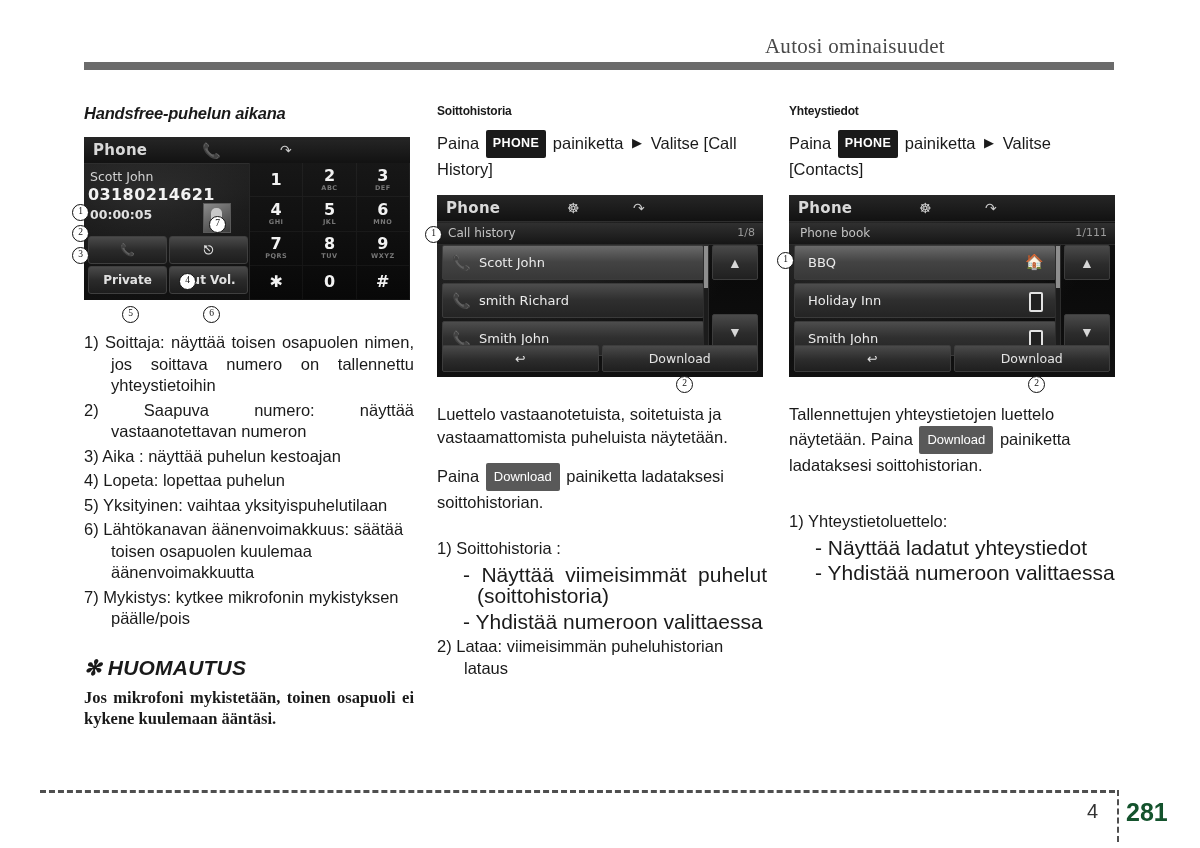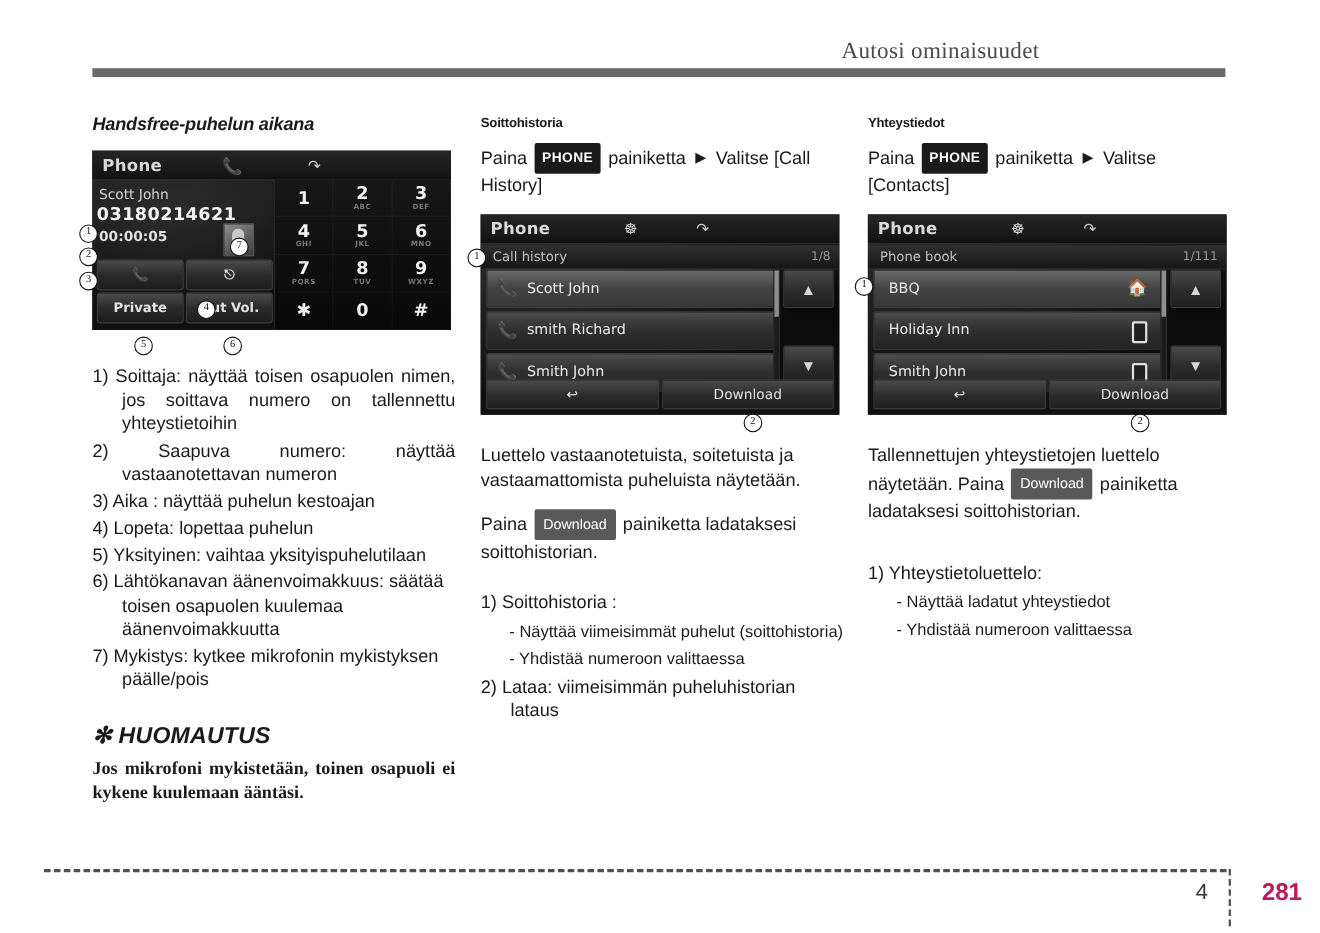--- a/index.html
+++ b/index.html
@@ -62,21 +62,21 @@
   
   .num-list{ margin:14px 0 0 0; padding:0; list-style:none; }
   .num-list li{
     font-size:16.5px; line-height:21.5px;
     padding-left:27px; text-indent:-27px;
     margin-bottom:3px;
   }
   .num-list li.just{ text-align:justify; }
   .sub-list{ margin:4px 0 4px 0; padding:0; list-style:none; }
   .sub-list li{
-    font-size:15px; line-height:21.5px;
+    font-size:21px; line-height:21.5px;
     padding-left:40px; text-indent:-14px;
     margin-bottom:4px;
   }
   .sub-list li.just{ text-align:justify; }
 
   
   .note-head{
     font-size:21px; font-weight:bold; margin:26px 0 7px 0;
     letter-spacing:.2px;
     font-style:italic;
@@ -270,21 +270,21 @@
   .footer-vline{
     position:absolute; left:1117px; top:12px; width:0; height:52px;
     border-left:2px dashed #4f4f4f;
   }
   .footer-chapter{
     position:absolute; left:1087px; top:22px;
     font-size:20px; color:#333; font-family:"Liberation Sans", sans-serif;
   }
   .footer-page{
     position:absolute; left:1126px; top:20px;
-    font-size:22px; font-weight:bold; color:#be185d;margin-left:21px;
+    font-size:25px; font-weight:bold; color:#14532d;
   }
 </style>
 </head>
 <body>
 
 <div class="page-header">
   <div class="header-title">Autosi ominaisuudet</div>
   <div class="header-rule"></div>
 </div>
 

